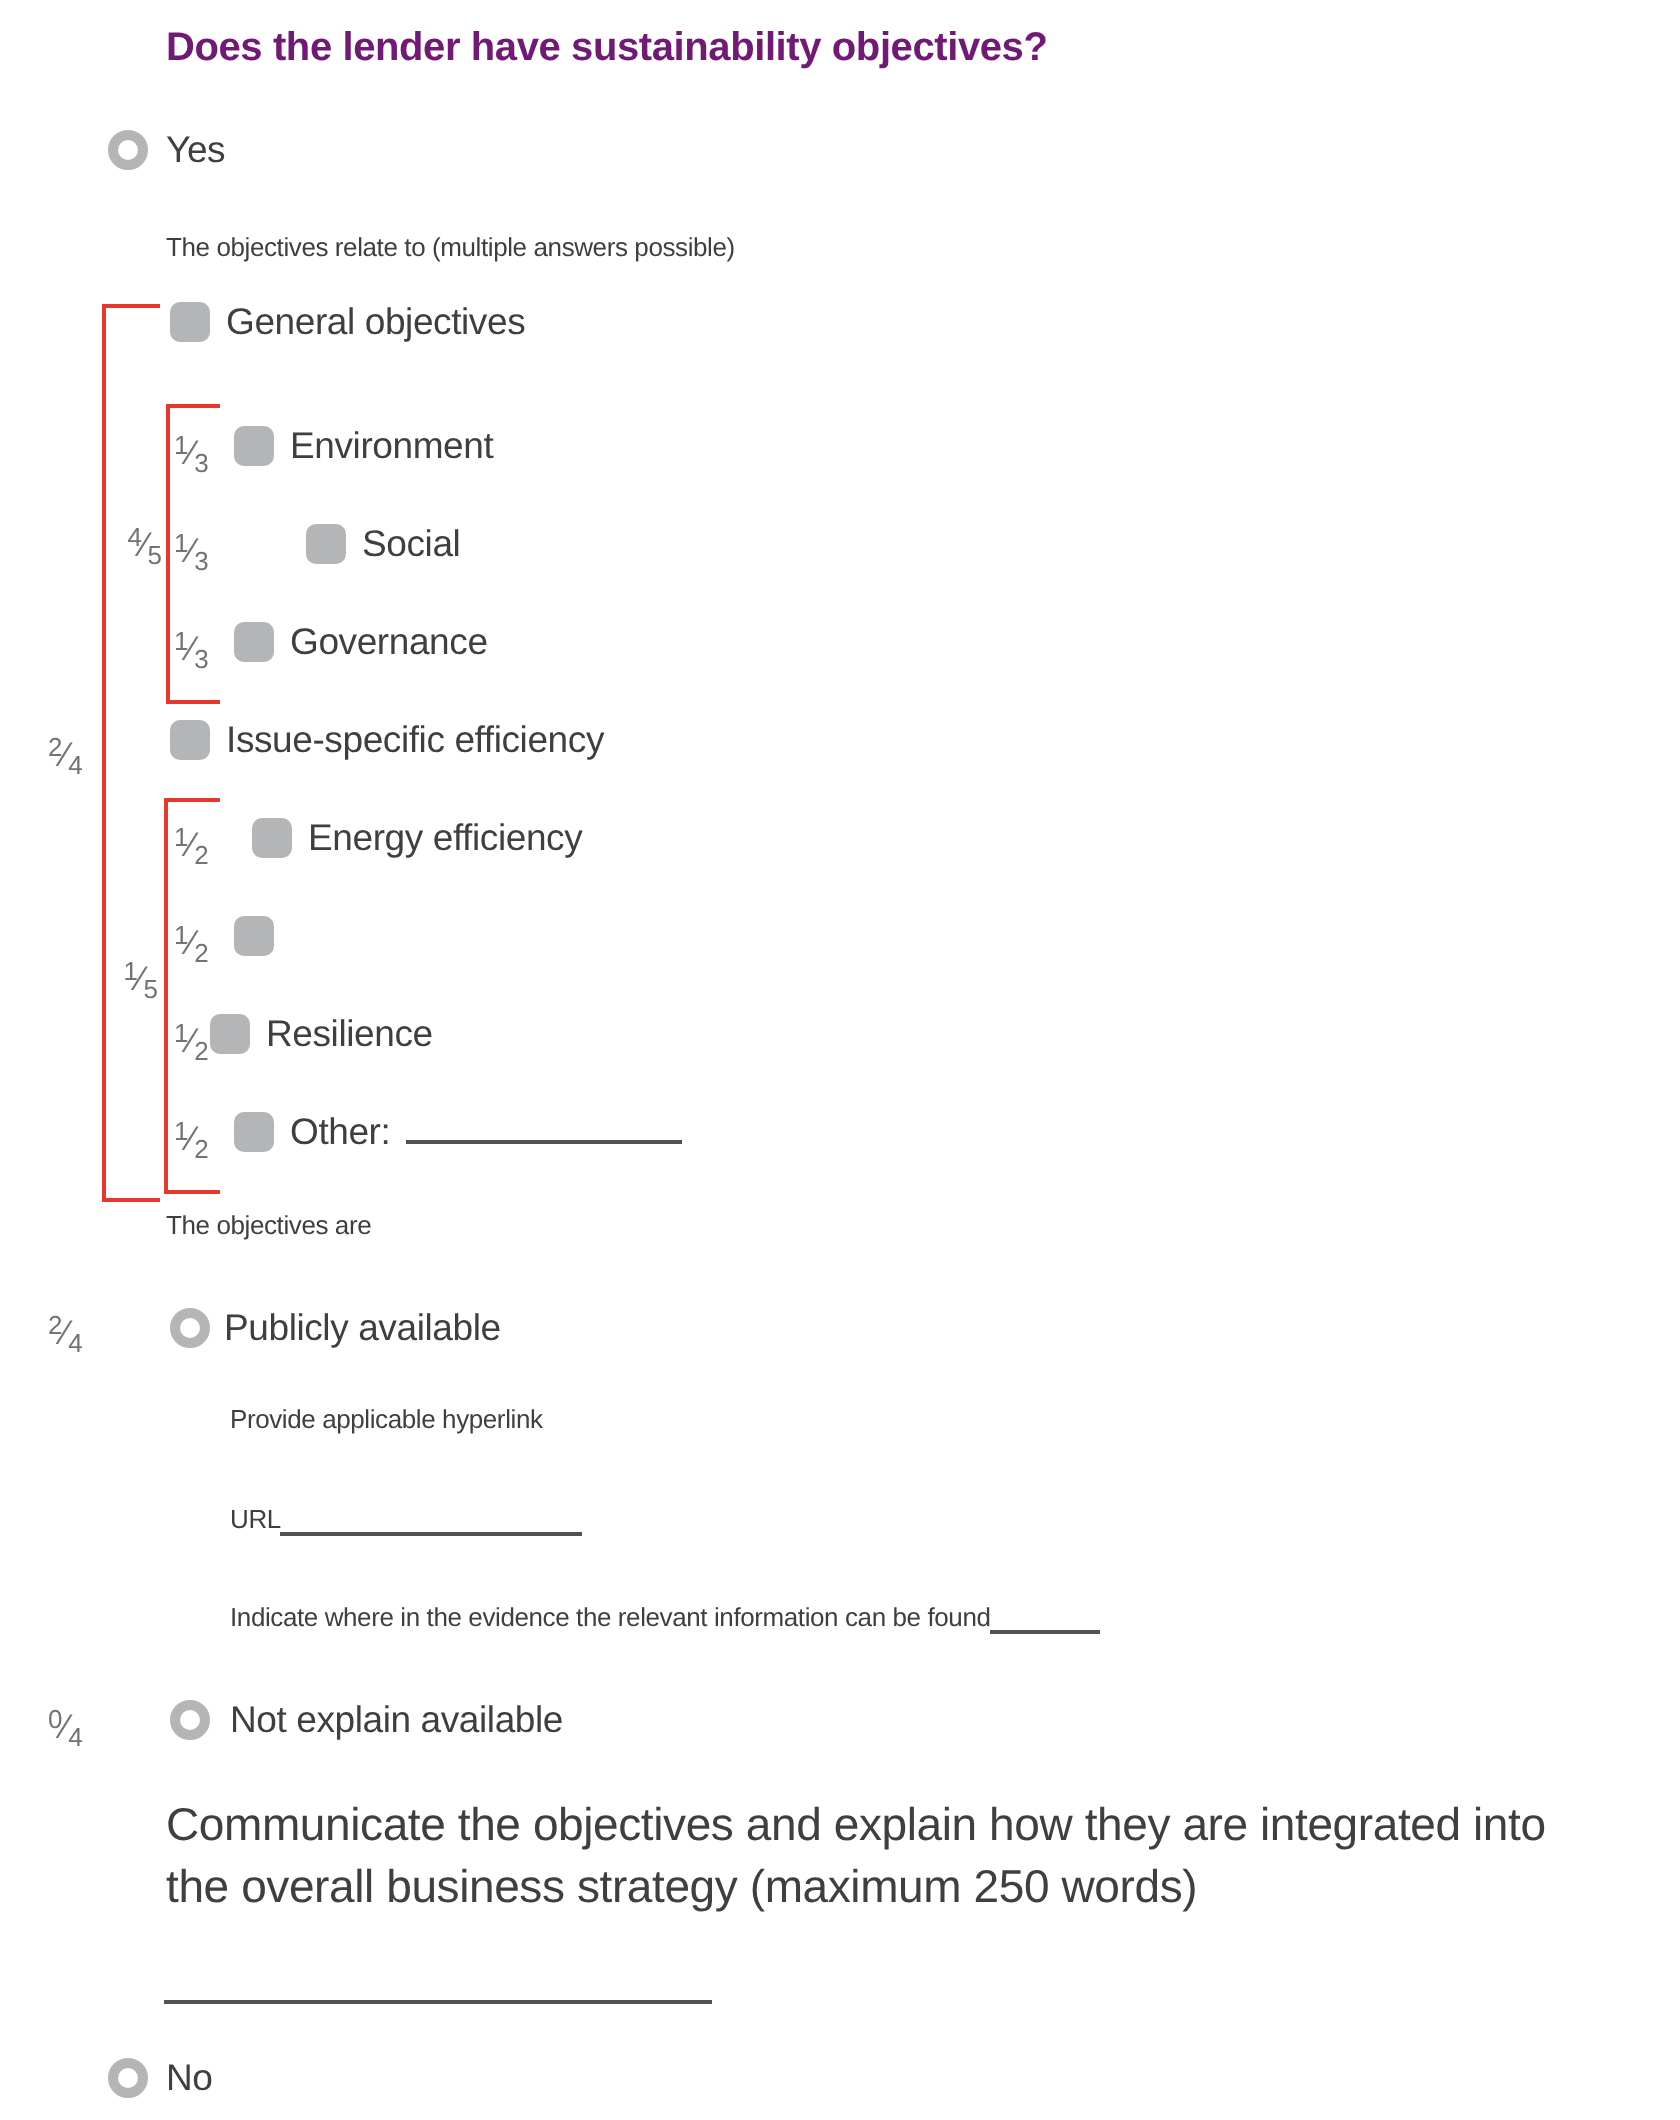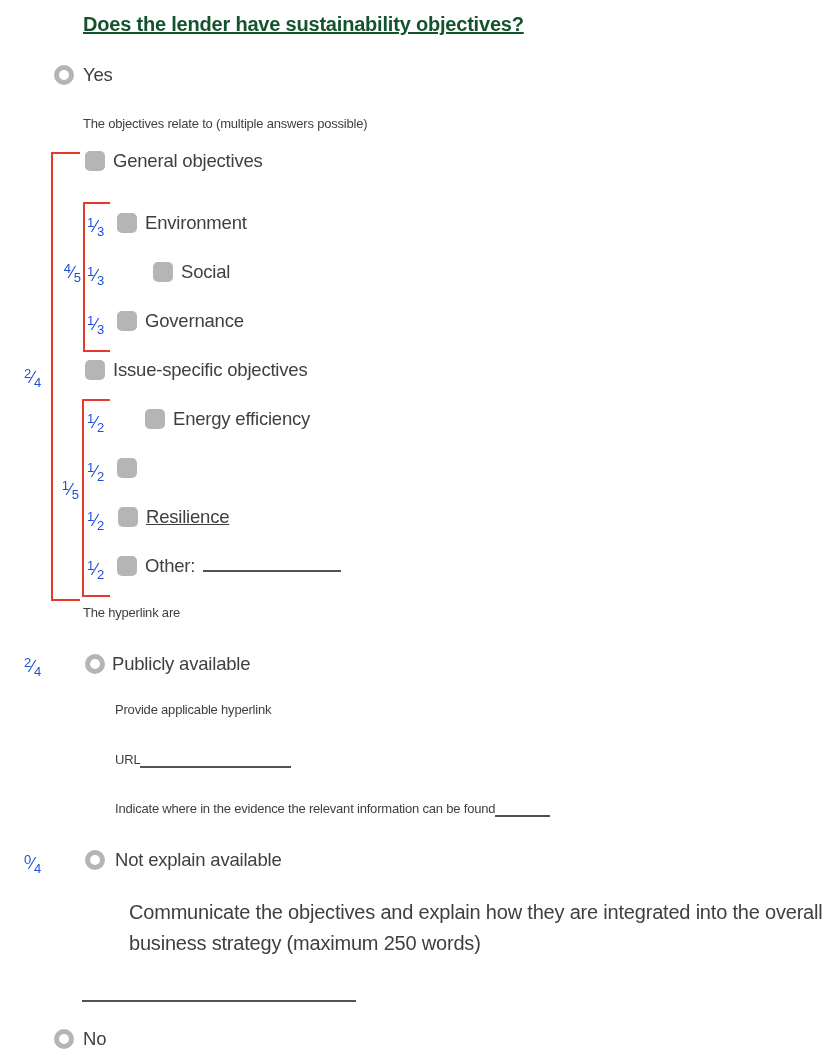--- a/index.html
+++ b/index.html
@@ -2,36 +2,36 @@
 <html><head>
 <meta charset="utf-8">
 <style>
   html,body{margin:0;padding:0;background:#ffffff;}
   body{
     width:840px;height:1060px;position:relative;overflow:hidden;
     font-family:"Liberation Sans","DejaVu Sans",sans-serif;
     color:#3e3f41;
   }
   .para{position:absolute;font-size:13px;letter-spacing:-0.2px;white-space:nowrap;}
-  .wrap-para{position:absolute;font-size:20px;letter-spacing:-0.2px;line-height:31px;white-space:normal;margin-left:46px;}
-  .title{position:absolute;font-size:20px;font-weight:bold;color:#14532d;letter-spacing:-0.2px;white-space:nowrap;text-decoration:underline;}
+  .wrap-para{position:absolute;font-size:23px;letter-spacing:-0.2px;line-height:31px;white-space:normal;}
+  .title{position:absolute;font-size:20px;font-weight:bold;color:#701a75;letter-spacing:-0.2px;white-space:nowrap;}
   .row{position:absolute;display:flex;align-items:center;height:26px;font-size:18.5px;letter-spacing:-0.2px;white-space:nowrap;}
   .row.radio-row{gap:9px;}
   .row.check-row{gap:8px;}
   .radio{
     width:20px;height:20px;border-radius:50%;
     border:5px solid #b4b5b7;background:#fff;box-sizing:border-box;flex:0 0 auto;
   }
   .checkbox{
     width:20px;height:20px;border-radius:5px;
     background:#b4b5b7;flex:0 0 auto;
   }
   .bracket{position:absolute;border:0 solid #e6392c;}
   .blank{display:inline-block;border-bottom:2px solid #515256;height:10px;vertical-align:-4px;}
-  .frac{position:absolute;color:#1d4ed8;line-height:22px;white-space:nowrap;}
+  .frac{position:absolute;color:#737373;line-height:22px;white-space:nowrap;}
   .frac .n{font-size:13px;vertical-align:6px;}
   .frac .s::before{content:"\2044";font-size:17px;vertical-align:1px;}
   .frac .d{font-size:13px;vertical-align:-3px;}
   .frac.ra{text-align:right;}
 </style>
 </head>
 <body>
 
 <div class="title" style="left:83px;top:13px;">Does the lender have sustainability objectives?</div>
 
@@ -68,48 +68,48 @@
 </div>
 
 <div class="frac" style="left:87px;top:310px;"><span class="n">1</span><span class="s"></span><span class="d">3</span></div>
 <div class="row check-row" style="left:117px;top:308px;">
   <span class="checkbox"></span>
   <span>Governance</span>
 </div>
 
 <div class="row check-row" style="left:85px;top:357px;">
   <span class="checkbox"></span>
-  <span>Issue-specific objectives</span>
+  <span>Issue-specific efficiency</span>
 </div>
 
 <div class="frac" style="left:87px;top:408px;"><span class="n">1</span><span class="s"></span><span class="d">2</span></div>
-<div class="row check-row" style="left:120px;top:406px;padding-left:25px;">
+<div class="row check-row" style="left:101px;top:406px;padding-left:25px;">
   <span class="checkbox"></span>
   <span>Energy efficiency</span>
 </div>
 
 <div class="frac" style="left:87px;top:457px;"><span class="n">1</span><span class="s"></span><span class="d">2</span></div>
 <div class="row check-row" style="left:117px;top:455px;">
   <span class="checkbox"></span>
 </div>
 
 <div class="frac" style="left:87px;top:506px;"><span class="n">1</span><span class="s"></span><span class="d">2</span></div>
-<div class="row check-row" style="left:118px;top:504px;text-decoration:underline;">
+<div class="row check-row" style="left:105px;top:504px;">
   <span class="checkbox"></span>
   <span>Resilience</span>
 </div>
 
 <div class="frac" style="left:87px;top:555px;"><span class="n">1</span><span class="s"></span><span class="d">2</span></div>
 <div class="row check-row" style="left:117px;top:553px;">
   <span class="checkbox"></span>
   <span>Other:</span>
   <span class="blank" style="width:138px;"></span>
 </div>
 
-<div class="para" style="left:83px;top:605px;">The hyperlink are</div>
+<div class="para" style="left:83px;top:605px;">The objectives are</div>
 
 <div class="frac" style="left:24px;top:652px;"><span class="n">2</span><span class="s"></span><span class="d">4</span></div>
 <div class="row radio-row" style="left:85px;top:651px;gap:7px;">
   <span class="radio"></span>
   <span>Publicly available</span>
 </div>
 
 <div class="para" style="left:115px;top:702px;">Provide applicable hyperlink</div>
 
 <div class="para" style="left:115px;top:752px;">

